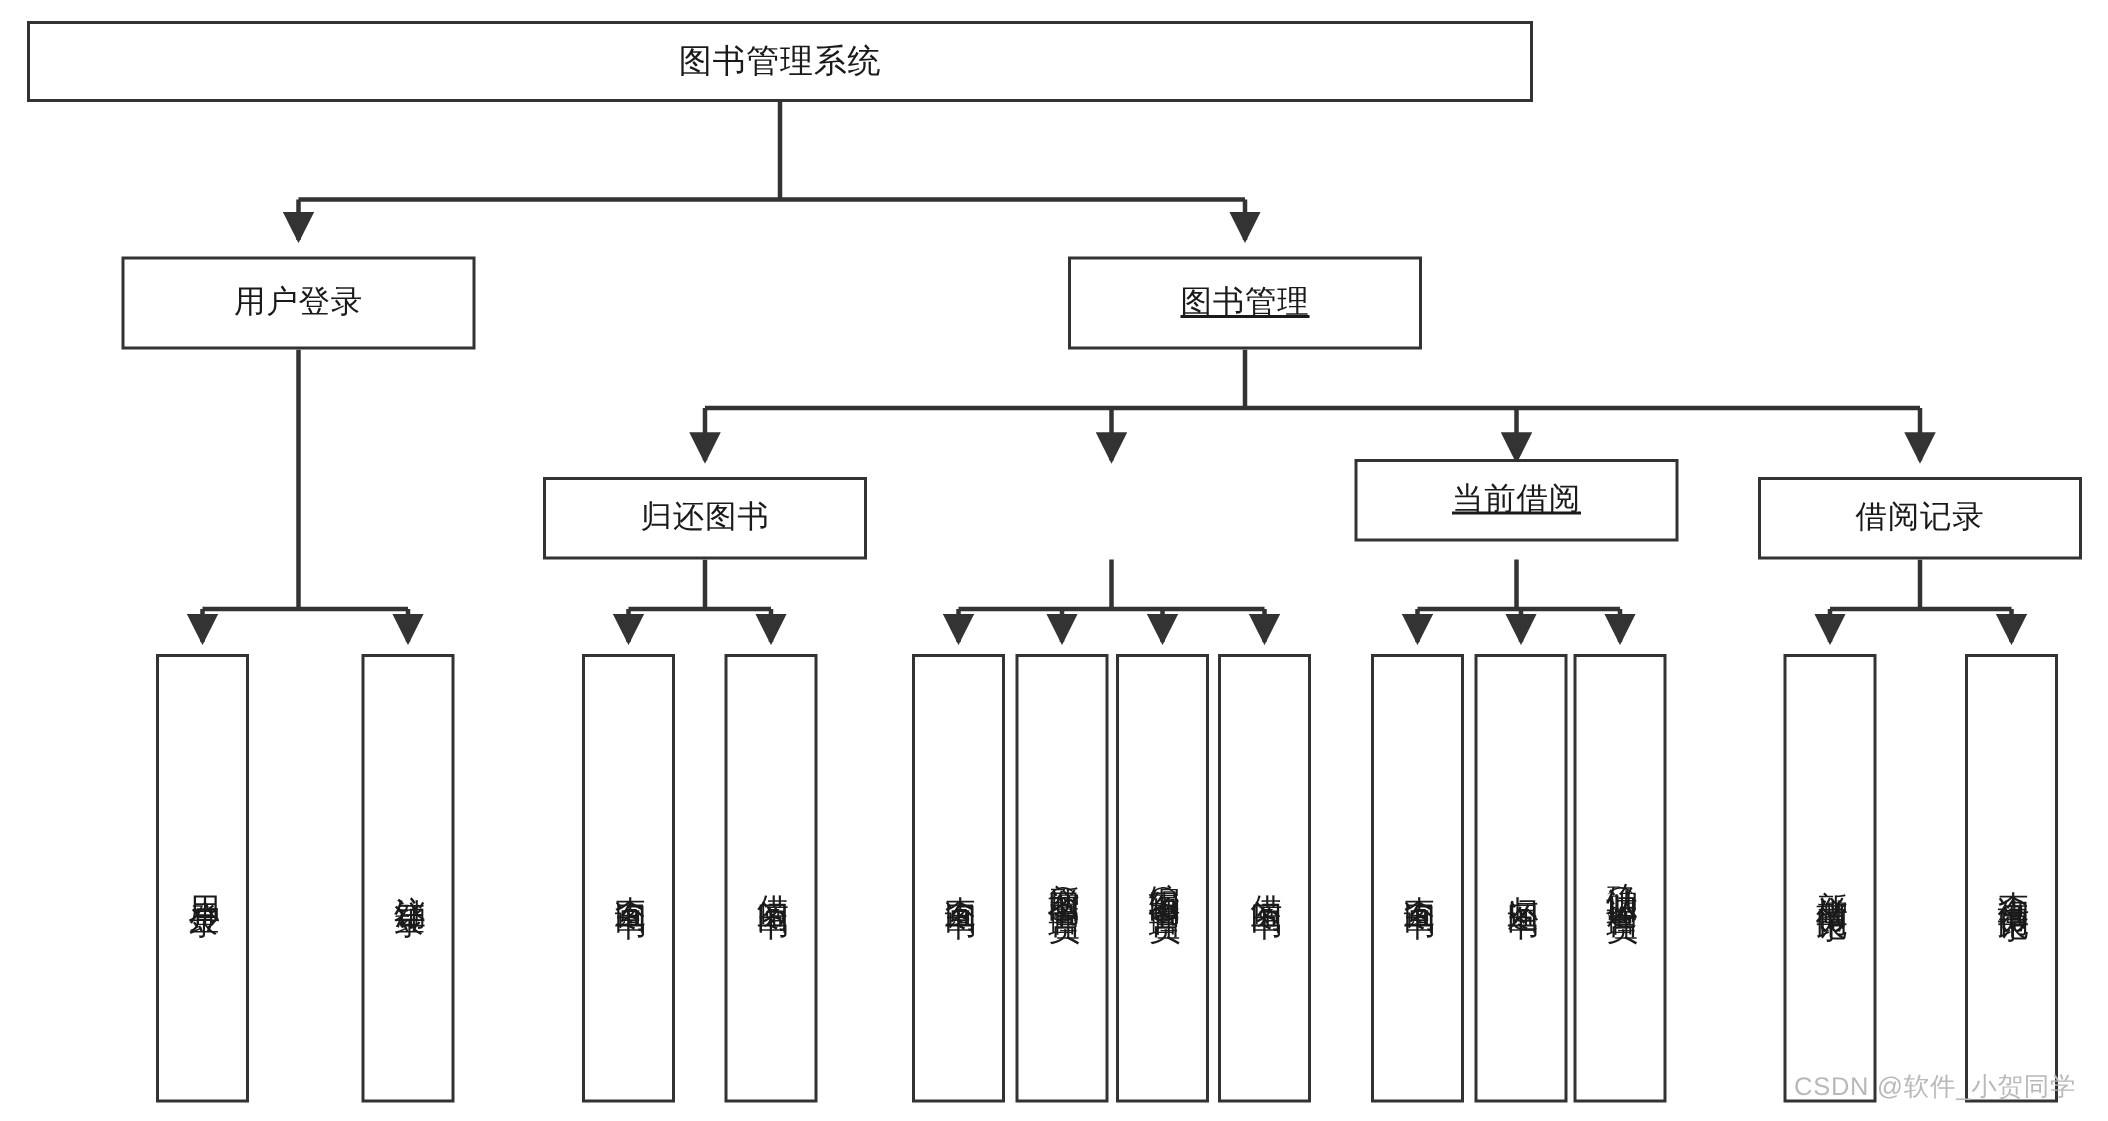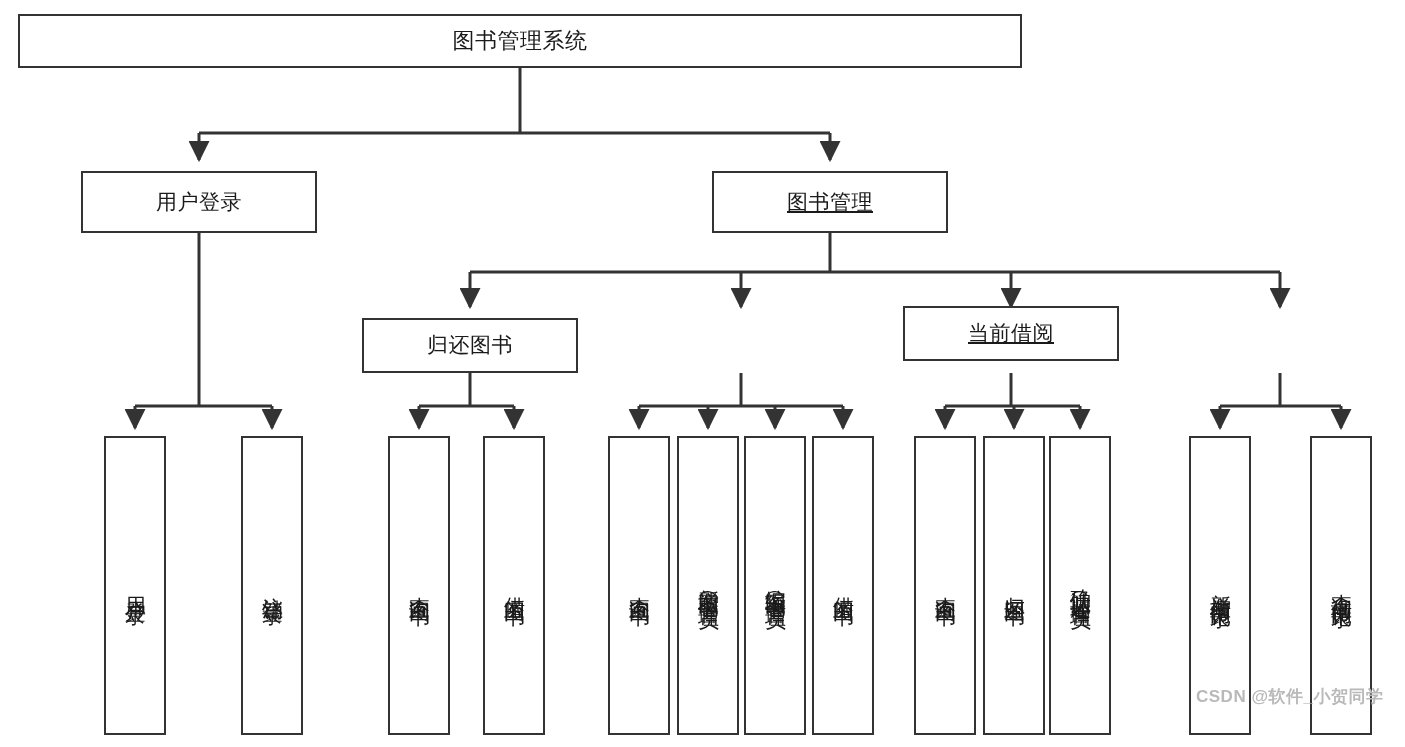--- a/index.html
+++ b/index.html
@@ -115,30 +115,31 @@
     </g>
   </svg>
 
   <div class="node horiz root" style="left: 18px; top: 14px; width: 1004px; height: 54px;">图书管理系统</div>
 
   <div class="node horiz" style="left: 81px; top: 171px; width: 236px; height: 62px;">用户登录</div>
   <div class="node horiz" style="left: 712px; top: 171px; width: 236px; height: 62px; text-decoration: underline;">图书管理</div>
 
   <div class="node horiz" style="left: 362px; top: 318px; width: 216px; height: 55px;">归还图书</div>
   <div class="node horiz" style="left: 903px; top: 306px; width: 216px; height: 55px; text-decoration: underline;">当前借阅</div>
+  <div class="node horiz" style="left: 1172px; top: 318px; width: 216px; height: 55px;">借阅记录</div>
 
   <div class="node vert" style="left: 104px; top: 436px; width: 62px; height: 299px;">用户登录</div>
   <div class="node vert" style="left: 241px; top: 436px; width: 62px; height: 299px;">注销登录</div>
   <div class="node vert" style="left: 388px; top: 436px; width: 62px; height: 299px;">查询图书</div>
   <div class="node vert" style="left: 483px; top: 436px; width: 62px; height: 299px;">借阅图书</div>
   <div class="node vert" style="left: 608px; top: 436px; width: 62px; height: 299px;">查询图书</div>
   <div class="node vert" style="left: 677px; top: 436px; width: 62px; height: 299px;">新增图书（管理员）</div>
   <div class="node vert" style="left: 744px; top: 436px; width: 62px; height: 299px;">编辑图书（管理员）</div>
   <div class="node vert" style="left: 812px; top: 436px; width: 62px; height: 299px;">借阅图书</div>
   <div class="node vert" style="left: 914px; top: 436px; width: 62px; height: 299px;">查询图书</div>
   <div class="node vert" style="left: 983px; top: 436px; width: 62px; height: 299px;">归还图书</div>
   <div class="node vert" style="left: 1049px; top: 436px; width: 62px; height: 299px;">确认归还（管理员）</div>
   <div class="node vert" style="left: 1189px; top: 436px; width: 62px; height: 299px;">新增借阅记录</div>
   <div class="node vert" style="left: 1310px; top: 436px; width: 62px; height: 299px;">查询借阅记录</div>
 
-  <div class="watermark" style="left: 1196px; top: 685px; font-weight: bold;">CSDN @软件_小贺同学</div>
+  <div class="watermark" style="left: 1196px; top: 713px;">CSDN @软件_小贺同学</div>
 
 </div>
 
 </body></html>

